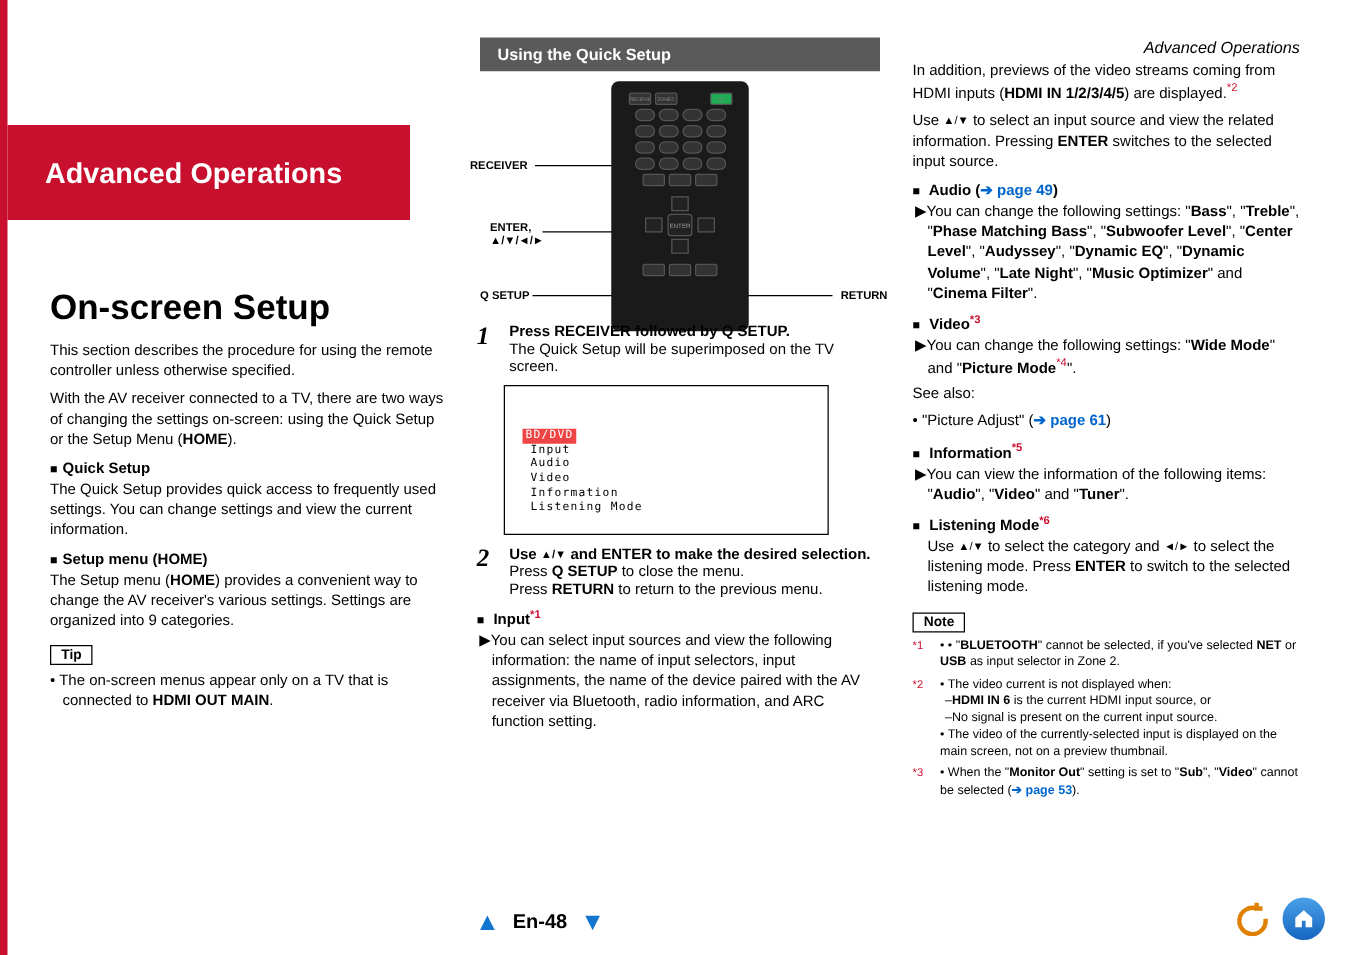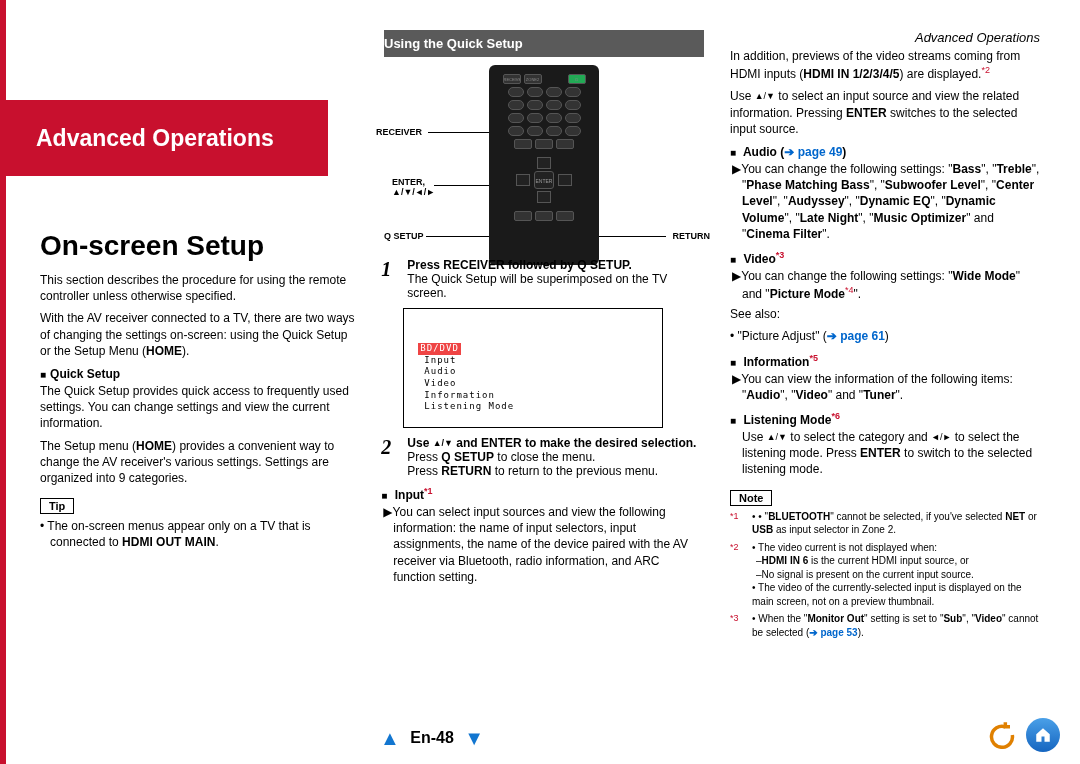--- a/index.html
+++ b/index.html
@@ -94,21 +94,21 @@
   }
   .col3top {
     position: absolute;
     left: 730px; top: 48px;
     width: 310px;
   }
   .quick-setup-bar {
     background: #5a5a5a;
     color: #fff;
     font-weight: bold;
-    padding: 6px 0;
+    padding: 6px 14px;
     font-size: 13px;
     margin-bottom: 8px;
   }
   .remote-area {
     display: flex;
     align-items: center;
     justify-content: center;
     margin: 6px 0;
     position: relative;
     height: 200px;
@@ -380,20 +380,21 @@
   <div class="columns">
 
     <div class="col1">
       <h1 class="section">On-screen Setup</h1>
       <p>This section describes the procedure for using the remote controller unless otherwise specified.</p>
       <p>
         <span>With the AV receiver connected to a TV, there are two ways of changing the settings on-screen: using the Quick Setup or the Setup Menu (</span><b>HOME</b><span>).</span>
       </p>
       <div class="subhead">Quick Setup</div>
       <p>The Quick Setup provides quick access to frequently used settings. You can change settings and view the current information.</p>
+      <div class="subhead">Setup menu (HOME)</div>
       <p>
         <span>The Setup menu (</span><b>HOME</b><span>) provides a convenient way to change the AV receiver's various settings. Settings are organized into 9 categories.</span>
       </p>
       <div class="tip-box">Tip</div>
       <div class="bullet">
         <span>The on-screen menus appear only on a TV that is connected to </span><b>HDMI OUT MAIN</b><span>.</span>
       </div>
     </div>
 
     <div class="col2" style="margin-top:20px;">

